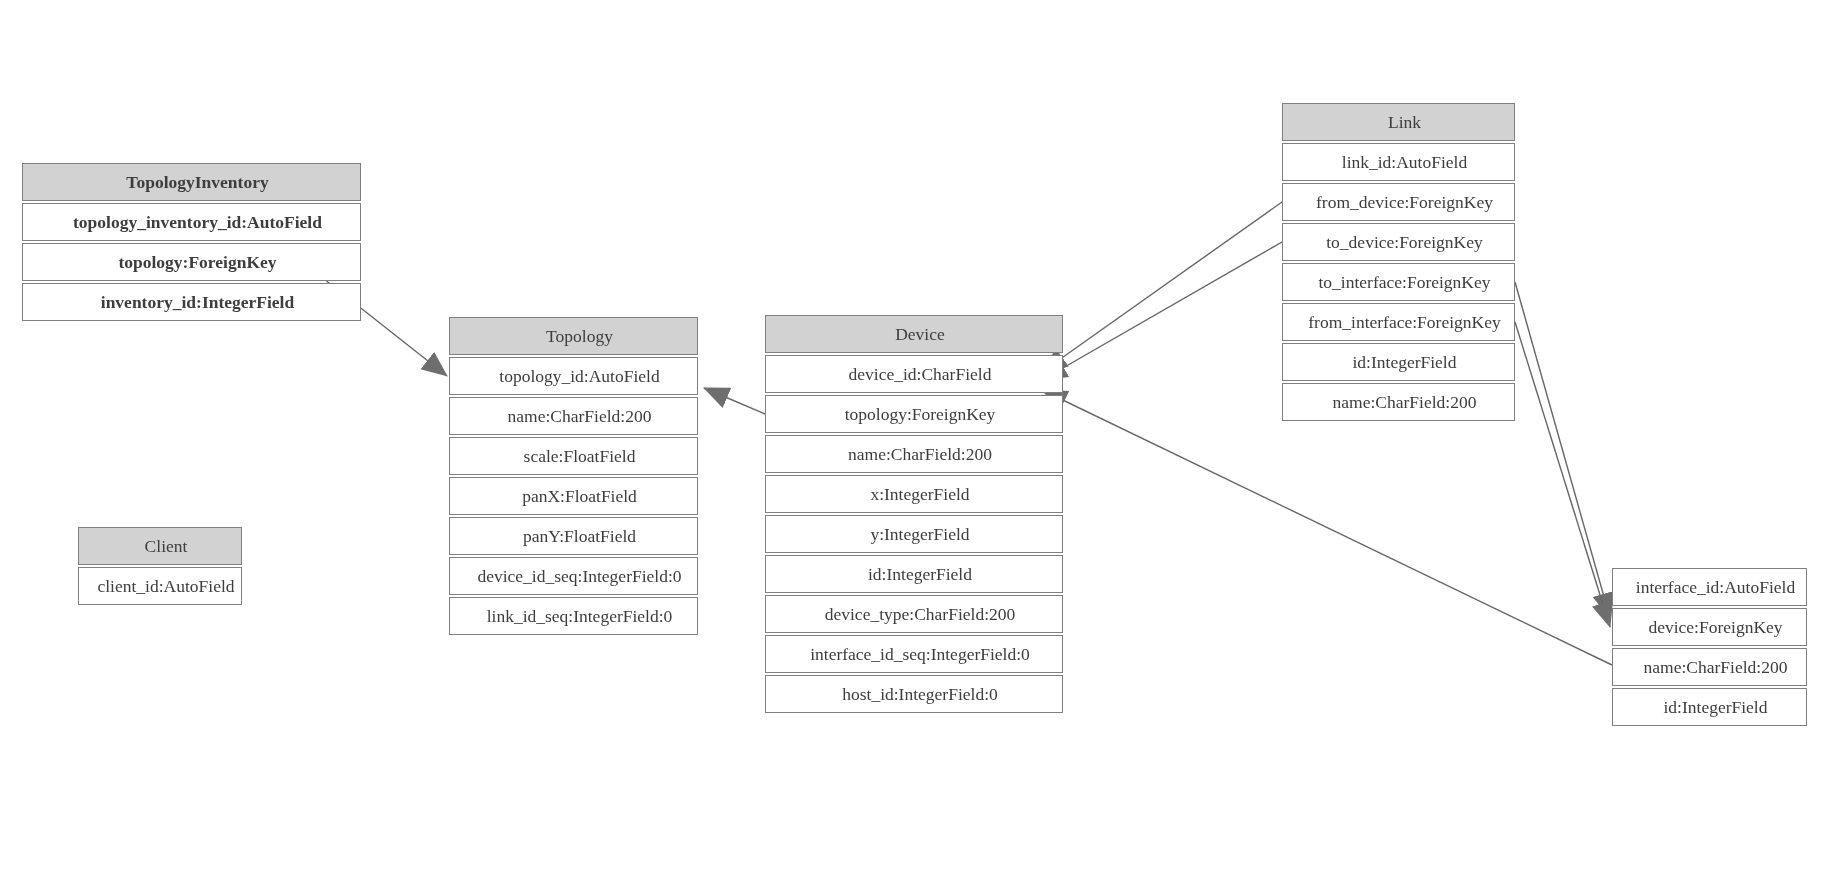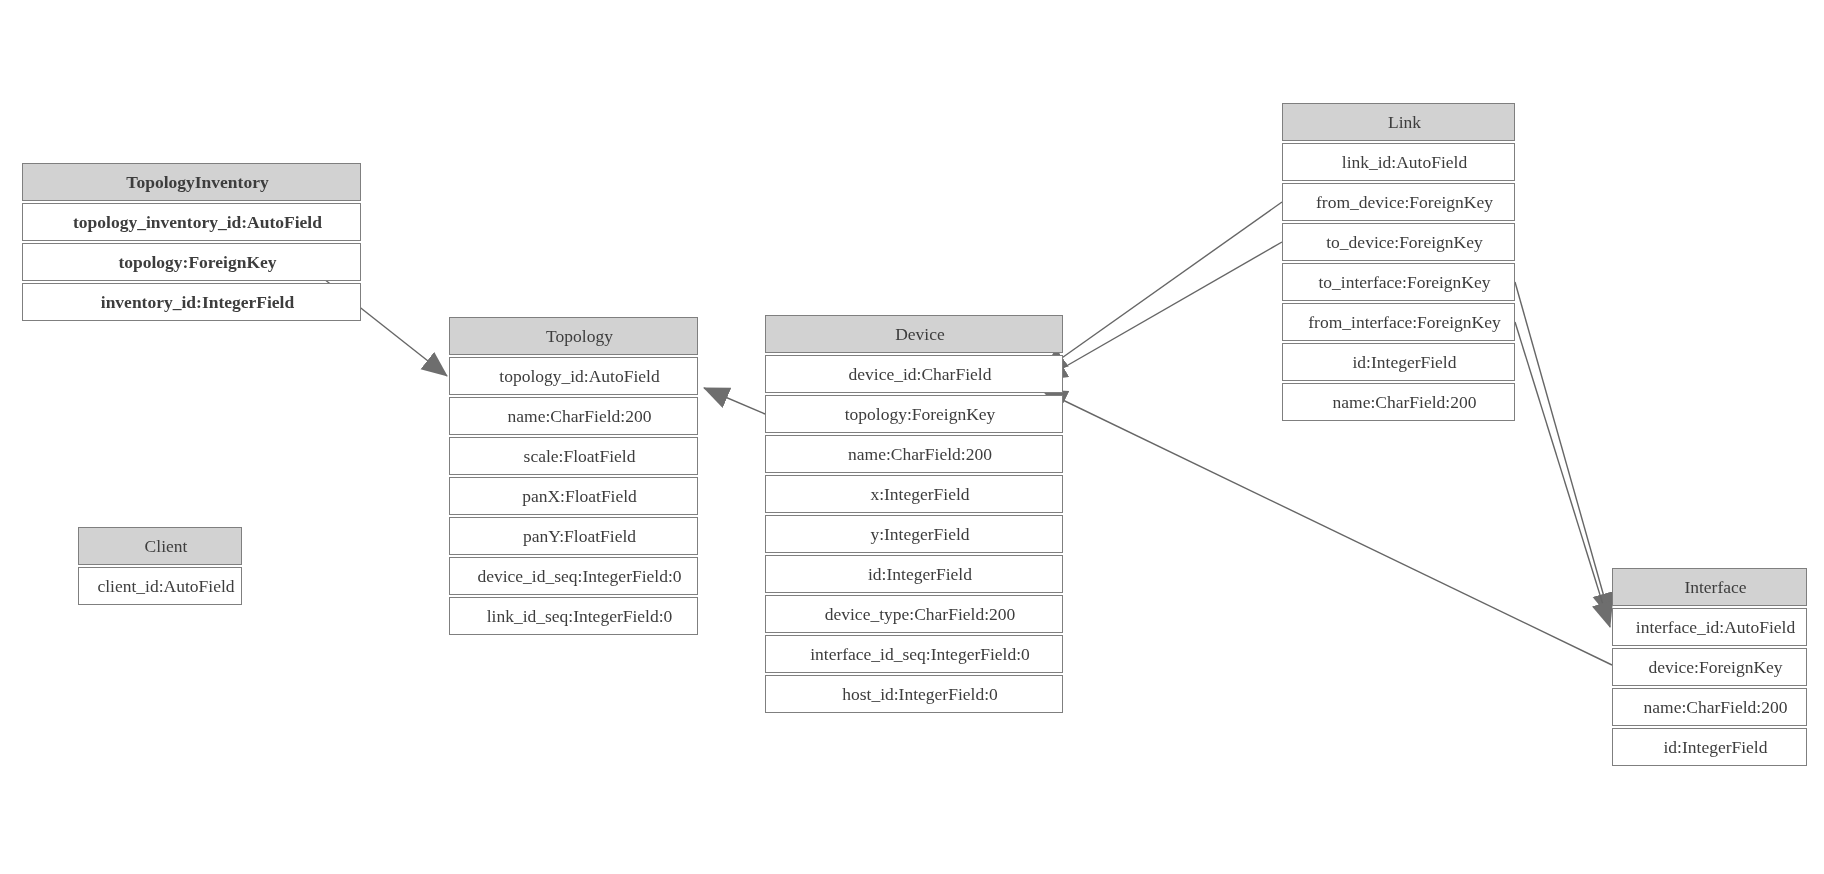--- a/index.html
+++ b/index.html
@@ -108,20 +108,19 @@
     <div class="row">link_id:AutoField</div>
     <div class="row">from_device:ForeignKey</div>
     <div class="row">to_device:ForeignKey</div>
     <div class="row">to_interface:ForeignKey</div>
     <div class="row">from_interface:ForeignKey</div>
     <div class="row">id:IntegerField</div>
     <div class="row">name:CharField:200</div>
   </div>
 
   <div class="entity" id="e-interface">
-    <div class="hdr">Interface</div>
     <div class="row">interface_id:AutoField</div>
     <div class="row">device:ForeignKey</div>
     <div class="row">name:CharField:200</div>
     <div class="row">id:IntegerField</div>
   </div>
 
 </div>
 
 </body></html>

